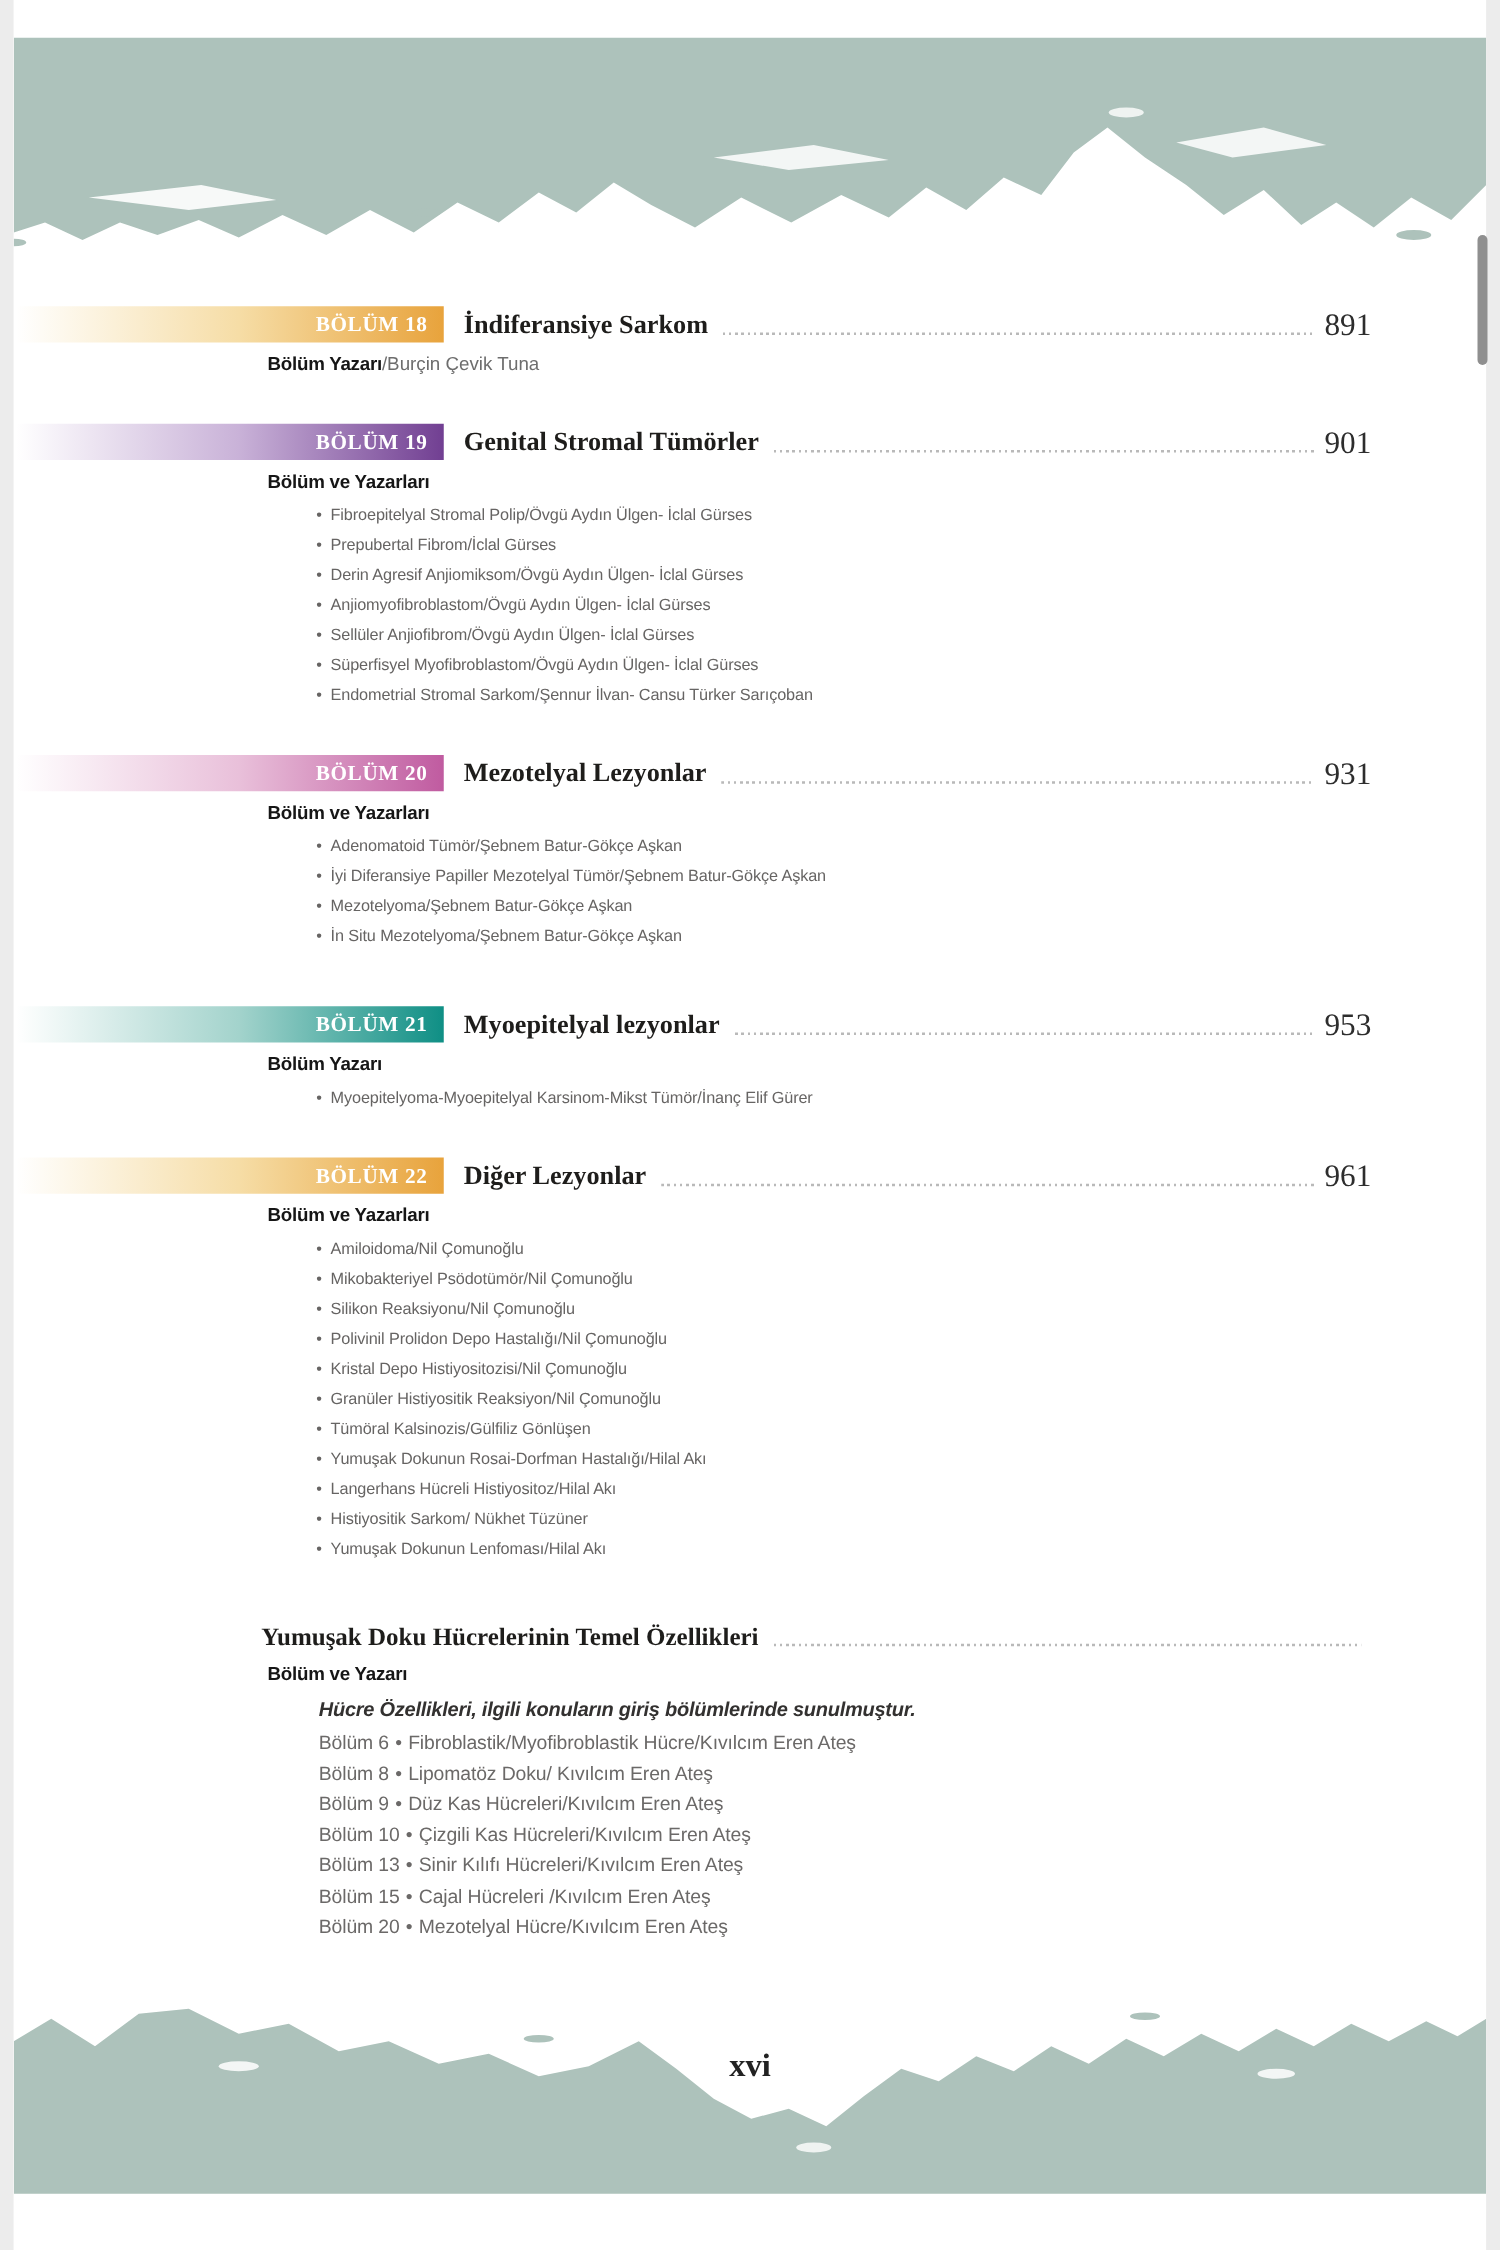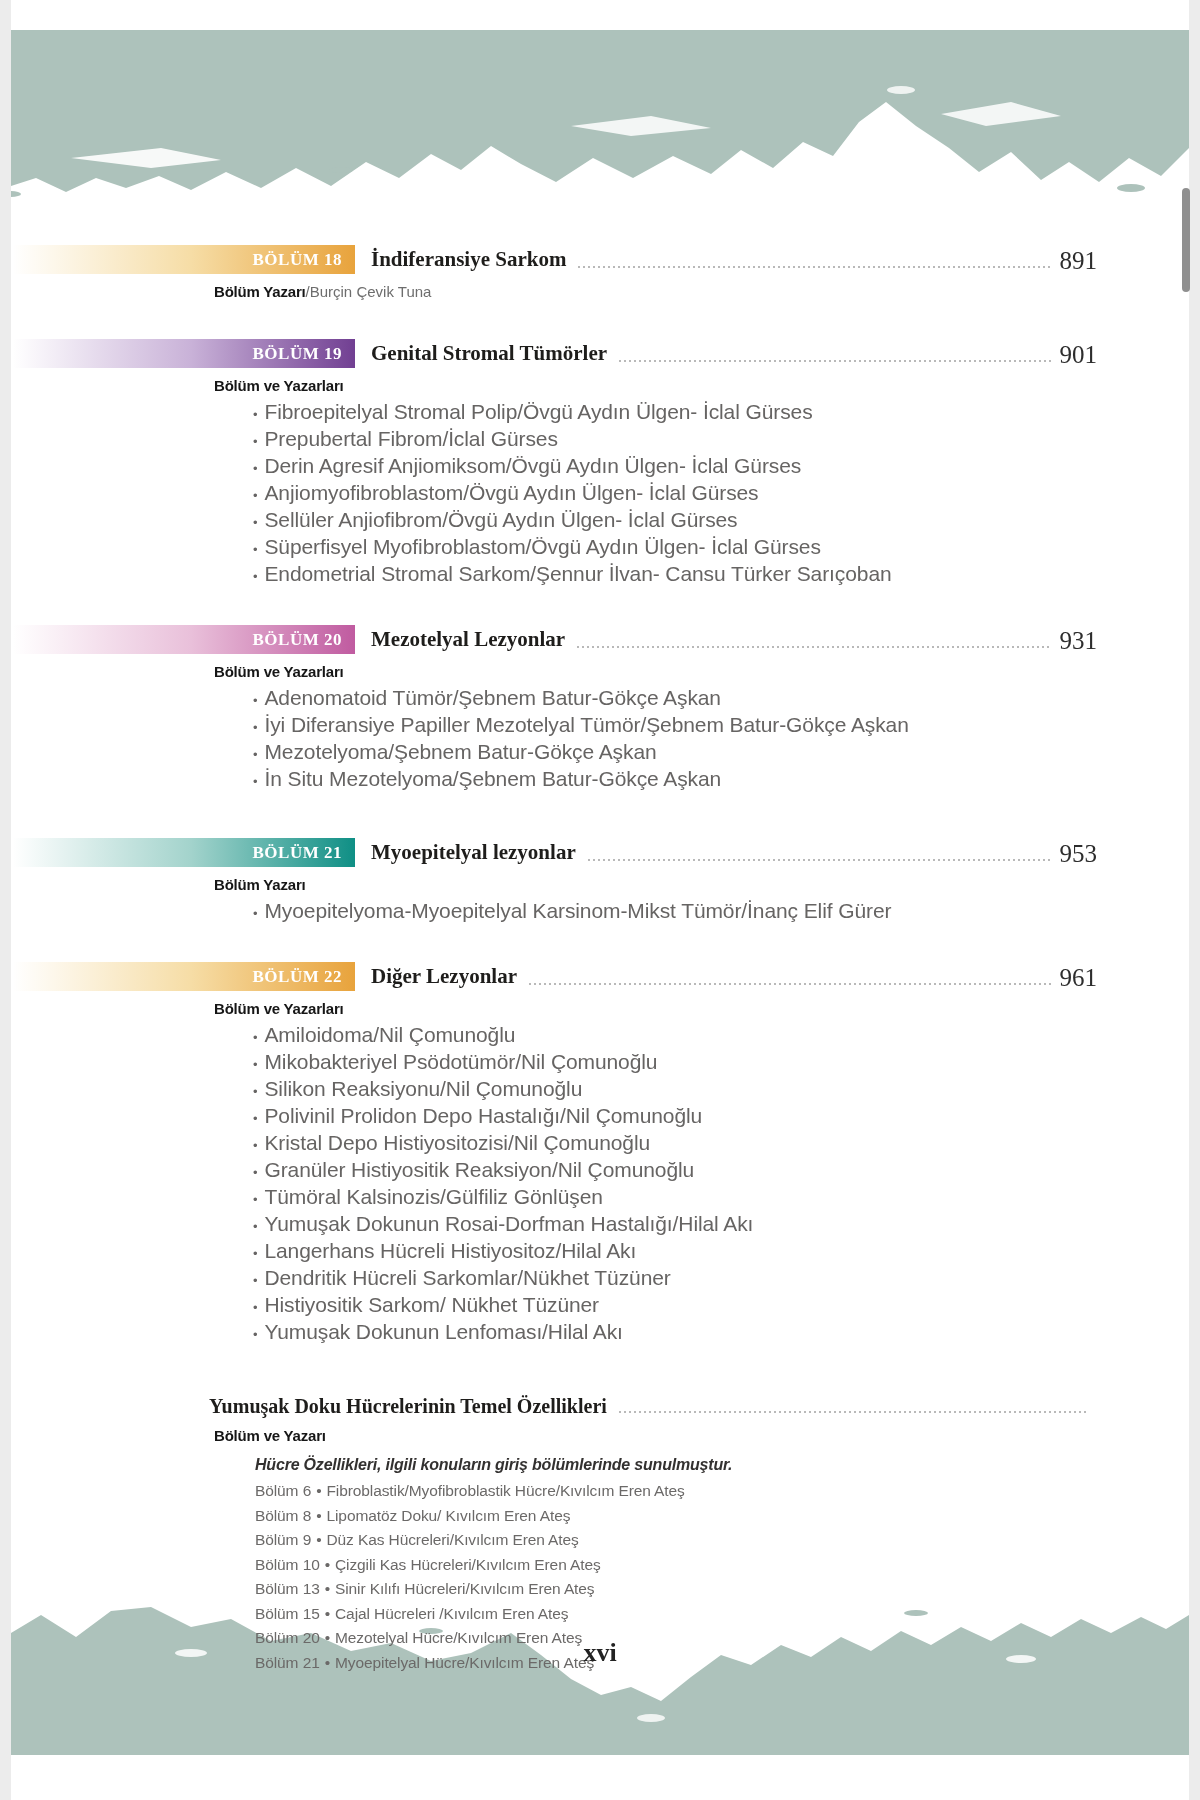--- a/index.html
+++ b/index.html
@@ -43,21 +43,21 @@
     background-image:repeating-linear-gradient(90deg,#b9b9b9 0 2px,transparent 2px 5px);
   }
   .chapter-page{
     font-family:"Liberation Serif",serif;font-size:25px;color:#2d2d2d;
     line-height:27px;white-space:nowrap;
   }
   .authors-line{margin:7px 0 0 201px;font-size:15px;line-height:22px;}
   .authors-label{font-weight:bold;color:#161616;letter-spacing:-0.2px;}
   .authors-suffix{color:#6d6d6d;}
   .items{margin-top:3px;}
-  .toc-item{margin:0 0 0 240px;line-height:24px;color:#666463;font-size:21px;letter-spacing:-0.1px;}
+  .toc-item{margin:0 0 0 240px;line-height:24px;color:#666463;font-size:13px;letter-spacing:-0.1px;}
   .toc-item::before{content:"\2022";margin-right:7px;color:#666463;font-size:13px;}
 
   
   .section{margin-top:46px;}
   .section-row{display:flex;align-items:flex-end;}
   .section-title{
     margin-left:196px;font-family:"Liberation Serif",serif;font-weight:bold;
     font-size:20px;color:#1e1d1b;line-height:26px;white-space:nowrap;
   }
   .section .authors-line{margin-top:6px;}
@@ -199,21 +199,20 @@
     <div class="items">
           <div class="toc-item"><span>Amiloidoma/Nil Çomunoğlu</span></div>
           <div class="toc-item"><span>Mikobakteriyel Psödotümör/Nil Çomunoğlu</span></div>
           <div class="toc-item"><span>Silikon Reaksiyonu/Nil Çomunoğlu</span></div>
           <div class="toc-item"><span>Polivinil Prolidon Depo Hastalığı/Nil Çomunoğlu</span></div>
           <div class="toc-item"><span>Kristal Depo Histiyositozisi/Nil Çomunoğlu</span></div>
           <div class="toc-item"><span>Granüler Histiyositik Reaksiyon/Nil Çomunoğlu</span></div>
           <div class="toc-item"><span>Tümöral Kalsinozis/Gülfiliz Gönlüşen</span></div>
           <div class="toc-item"><span>Yumuşak Dokunun Rosai-Dorfman Hastalığı/Hilal Akı</span></div>
           <div class="toc-item"><span>Langerhans Hücreli Histiyositoz/Hilal Akı</span></div>
-          <div class="toc-item"><span>Dendritik Hücreli Sarkomlar/Nükhet Tüzüner</span></div>
           <div class="toc-item"><span>Histiyositik Sarkom/ Nükhet Tüzüner</span></div>
           <div class="toc-item"><span>Yumuşak Dokunun Lenfoması/Hilal Akı</span></div>
         </div>
   </div>
 
   <div class="section">
     <div class="section-row">
       <div class="section-title">Yumuşak Doku Hücrelerinin Temel Özellikleri</div>
       <div class="leader"></div>
     </div>
@@ -222,21 +221,20 @@
     </div>
     <div class="section-note">Hücre Özellikleri, ilgili konuların giriş bölümlerinde sunulmuştur.</div>
     <div>
           <div class="entry"><span>Bölüm 6</span><span class="entry-sep">•</span><span>Fibroblastik/Myofibroblastik Hücre/Kıvılcım Eren Ateş</span></div>
           <div class="entry"><span>Bölüm 8</span><span class="entry-sep">•</span><span>Lipomatöz Doku/ Kıvılcım Eren Ateş</span></div>
           <div class="entry"><span>Bölüm 9</span><span class="entry-sep">•</span><span>Düz Kas Hücreleri/Kıvılcım Eren Ateş</span></div>
           <div class="entry"><span>Bölüm 10</span><span class="entry-sep">•</span><span>Çizgili Kas Hücreleri/Kıvılcım Eren Ateş</span></div>
           <div class="entry"><span>Bölüm 13</span><span class="entry-sep">•</span><span>Sinir Kılıfı Hücreleri/Kıvılcım Eren Ateş</span></div>
           <div class="entry"><span>Bölüm 15</span><span class="entry-sep">•</span><span>Cajal Hücreleri /Kıvılcım Eren Ateş</span></div>
           <div class="entry"><span>Bölüm 20</span><span class="entry-sep">•</span><span>Mezotelyal Hücre/Kıvılcım Eren Ateş</span></div>
-          <div class="entry"><span>Bölüm 21</span><span class="entry-sep">•</span><span>Myoepitelyal Hücre/Kıvılcım Eren Ateş</span></div>
         </div>
   </div>
 </div>
 
   <div class="folio">xvi</div>
 </div>
 
 <div class="scrollbar-track"></div>
 <div class="scrollbar-thumb"></div>
 

